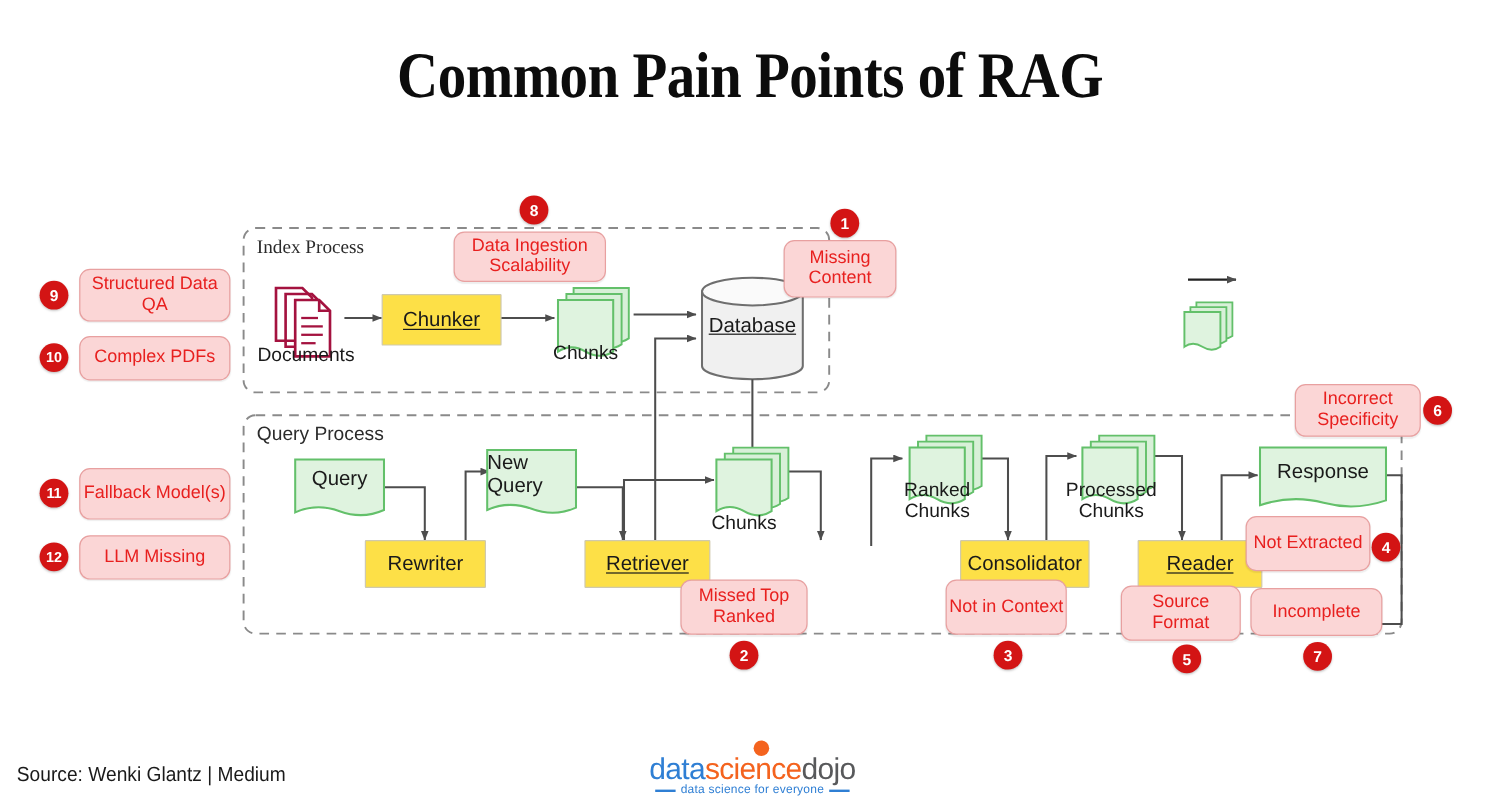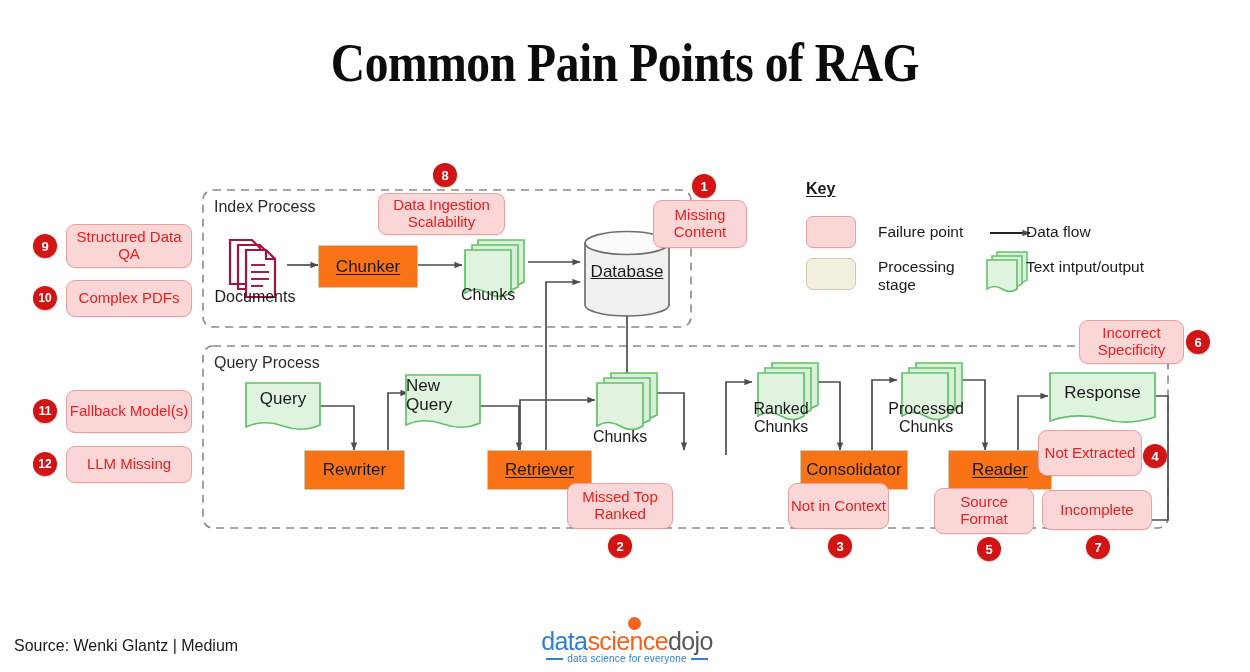--- a/index.html
+++ b/index.html
@@ -27,21 +27,21 @@
     position:absolute;box-sizing:border-box;
     display:flex;align-items:center;justify-content:center;text-align:center;
     border-radius:8px;line-height:1.12;
   }
   .fail{
     background:#fbd6d6;border:1.4px solid #e8a0a0;color:#e8201f;
     font-size:15px;border-radius:9px;
     box-shadow:0 1px 1px rgba(0,0,0,.07);
   }
   .stage{
-    background:#f97316;border:1.4px solid #cfc9ad;color:#1a1a1a;
+    background:#fde047;border:1.4px solid #cfc9ad;color:#1a1a1a;
     font-size:17px;border-radius:1px;
   }
   .stage u{text-decoration:underline;text-underline-offset:2px;}
   .grouplabel{
     position:absolute;font-size:16px;color:#2b2b2b;
   }
   .chunk-label{
     position:absolute;width:100%;text-align:center;font-size:16px;color:#1a1a1a;
     line-height:1.12;
   }
@@ -204,21 +204,21 @@
 
       <line x1="990" y1="233" x2="1030" y2="233" stroke="#222" stroke-width="1.8" marker-end="url(#ah)"></line>
 
       <g>
         <path d="M997 252 h30 v28 q-7 5 -15 0 q-8 -5 -15 0 z" fill="#d8f0d8" stroke="#63c06a" stroke-width="1.5"></path>
         <path d="M992 256 h30 v28 q-7 5 -15 0 q-8 -5 -15 0 z" fill="#d8f0d8" stroke="#63c06a" stroke-width="1.5"></path>
         <path d="M987 260 h30 v29 q-7 5 -15 0 q-8 -5 -15 0 z" fill="#dff3df" stroke="#63c06a" stroke-width="1.6"></path>
       </g>
     </svg>
 
-    <div class="grouplabel" style="left:214px;top:198px;">Index Process</div>
+    <div class="grouplabel" style="left:214px;top:198px;font-family:Liberation Serif, serif;">Index Process</div>
     <div class="grouplabel" style="left:214px;top:354px;">Query Process</div>
 
     <div class="chunk-label" style="left:205px;top:288px;width:100px;">Documents</div>
     <div class="chunk-label" style="left:438px;top:286px;width:100px;">Chunks</div>
 
     <div class="node stage" style="left:318px;top:245px;width:100px;height:43px;">
       <u>Chunker</u>
     </div>
     <div class="chunk-inner-label" style="left:585px;top:250px;width:84px;height:44px;">
       <u>Database</u>
@@ -297,29 +297,20 @@
     <div class="node fail" style="left:934px;top:488px;width:100px;height:46px;">
       <span>Source Format</span>
     </div>
     <div class="badge" style="left:977px;top:537px;">5</div>
 
     <div class="node fail" style="left:1042px;top:490px;width:110px;height:40px;">
       <span>Incomplete</span>
     </div>
     <div class="badge" style="left:1086px;top:535px;">7</div>
 
-    <div class="key">
-      <div class="key-title">Key</div>
-      <div class="sw fail" style="left:0;top:36px;"></div>
-      <div class="key-text" style="left:72px;top:43px;">Failure point</div>
-      <div class="sw stage" style="left:0;top:78px;"></div>
-      <div class="key-text" style="left:72px;top:78px;width:110px;">Processing stage</div>
-      <div class="key-text" style="left:220px;top:43px;">Data flow</div>
-      <div class="key-text" style="left:220px;top:78px;width:140px;">Text intput/output</div>
-    </div>
 
   </div>
 
   <div class="source">Source: Wenki Glantz | Medium</div>
 
   <div class="logo">
     <div class="logo-dot"></div>
     <div class="logo-word"><span class="lg-b">data</span><span class="lg-o">science</span><span class="lg-g">dojo</span></div>
     <div class="logo-rule" style="left:14px;"></div>
     <div class="logo-rule" style="left:159px;"></div>

